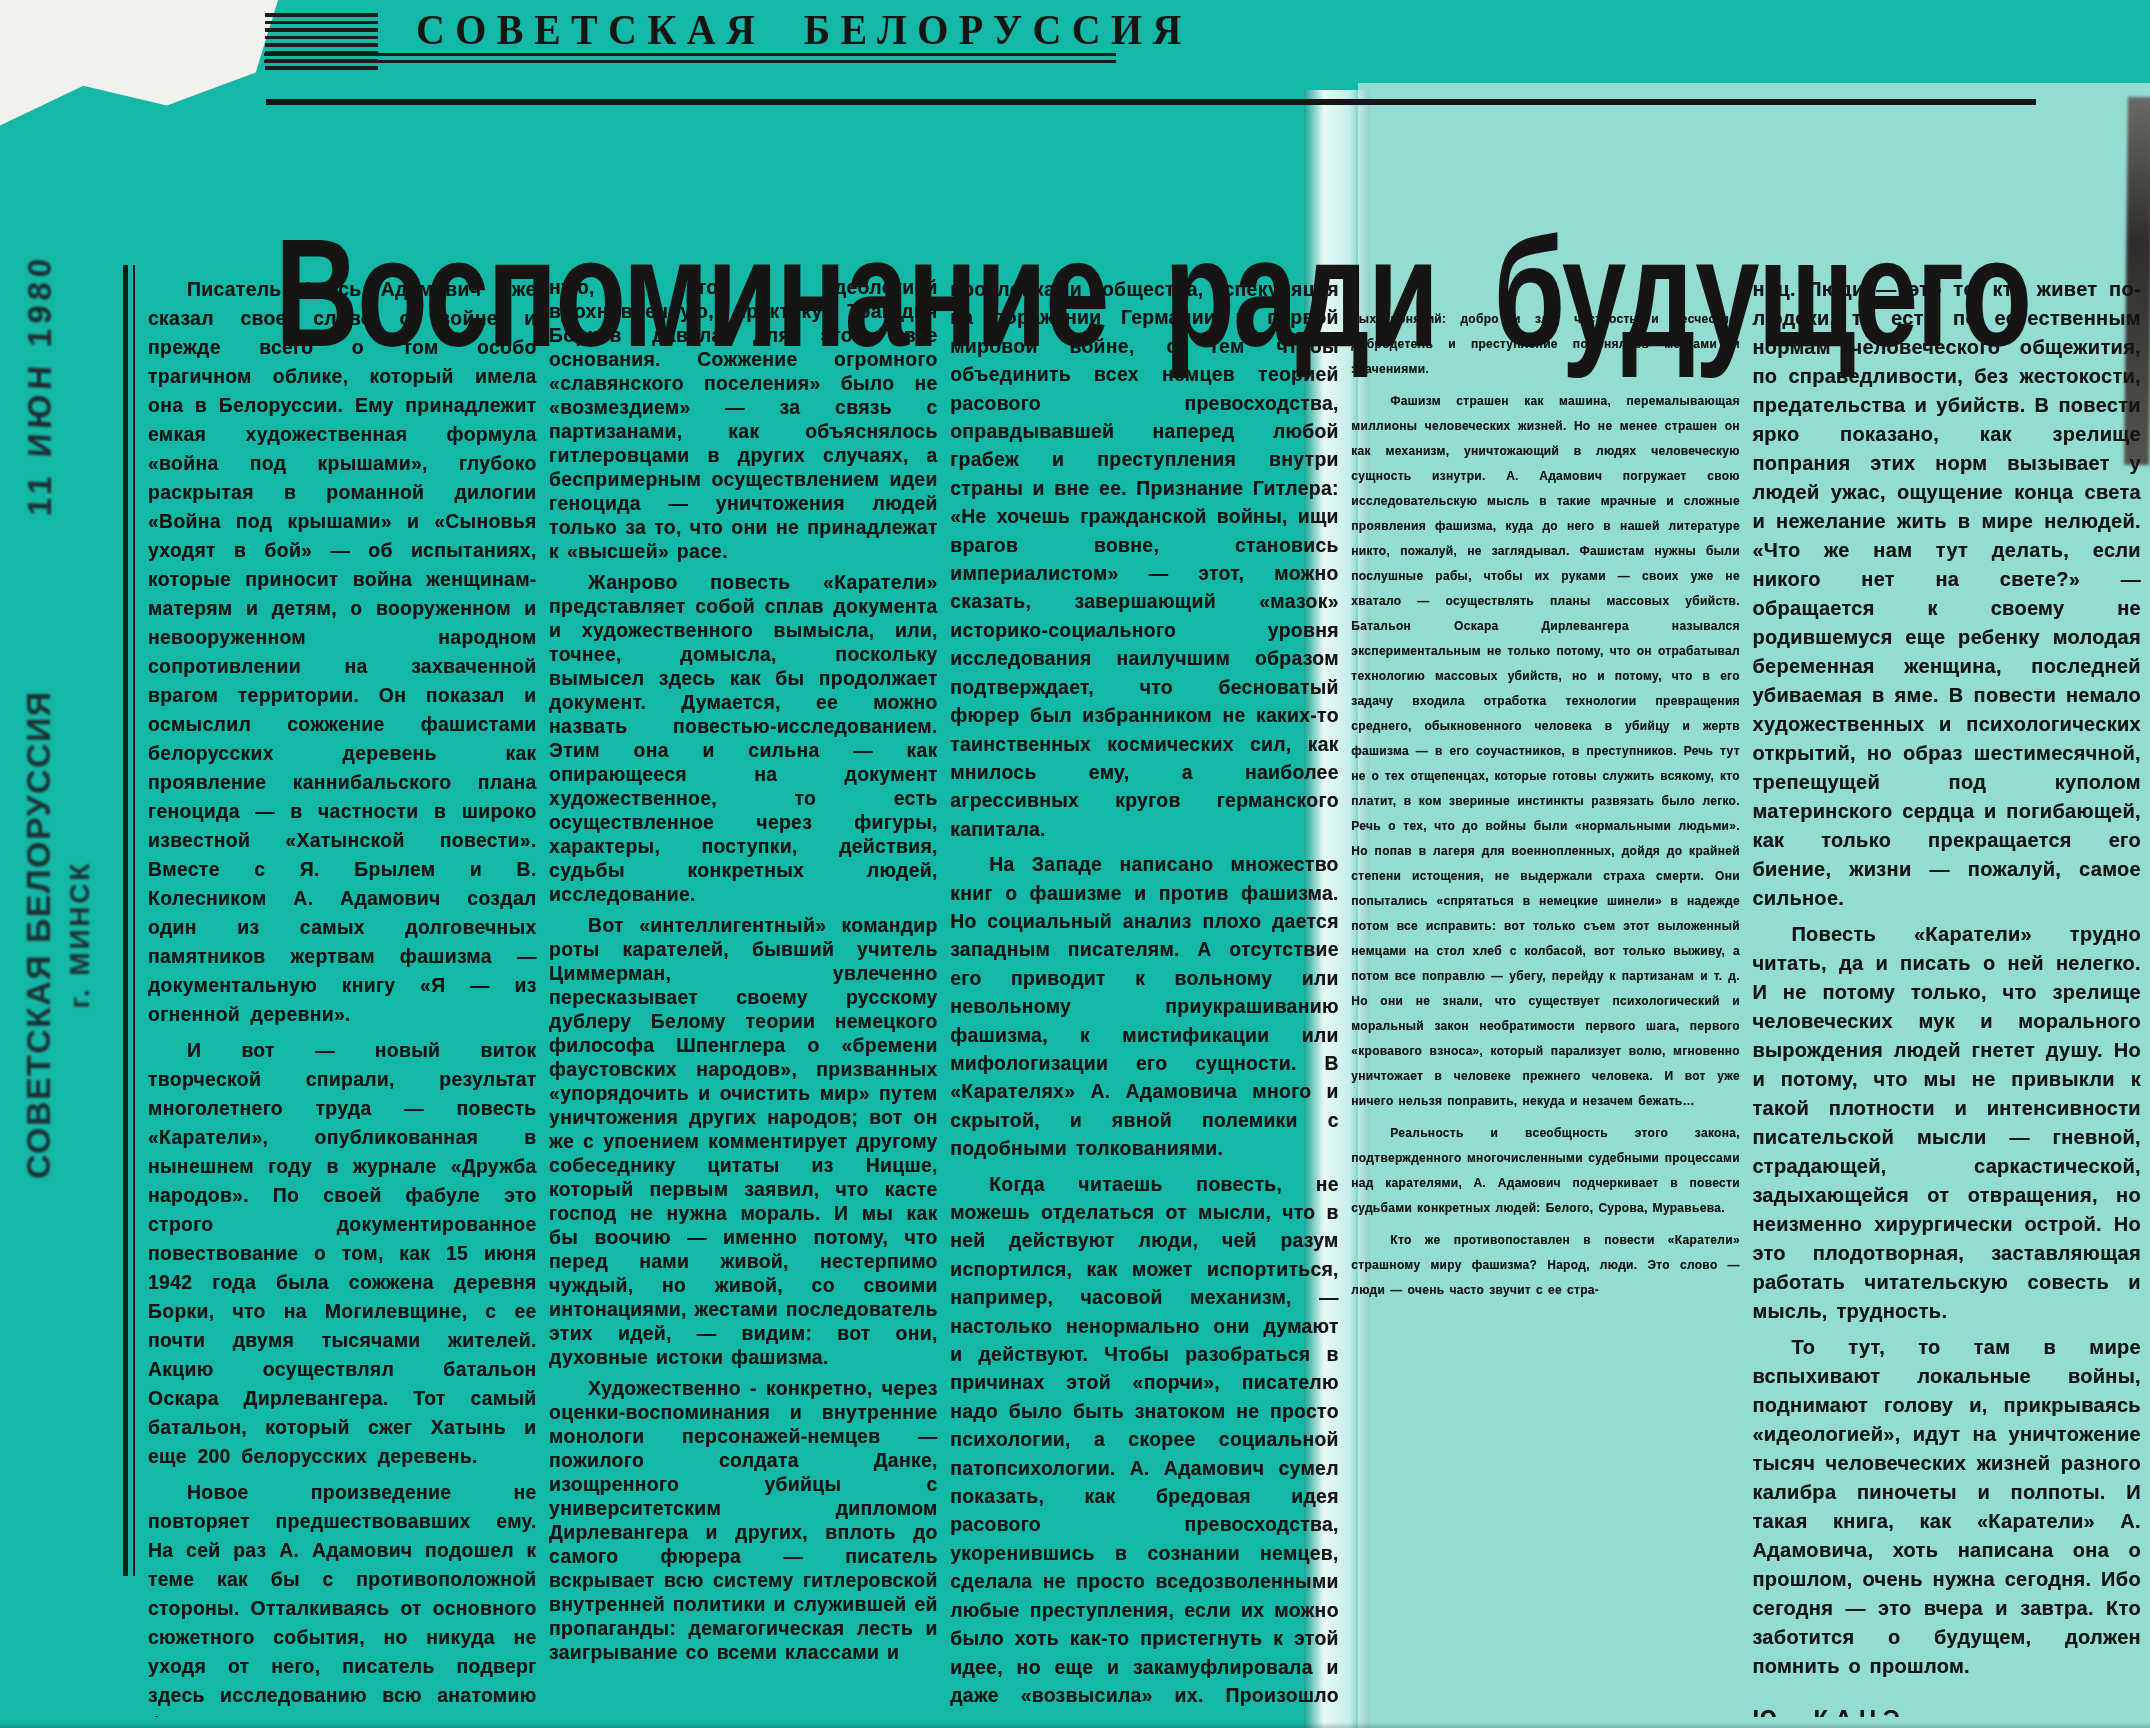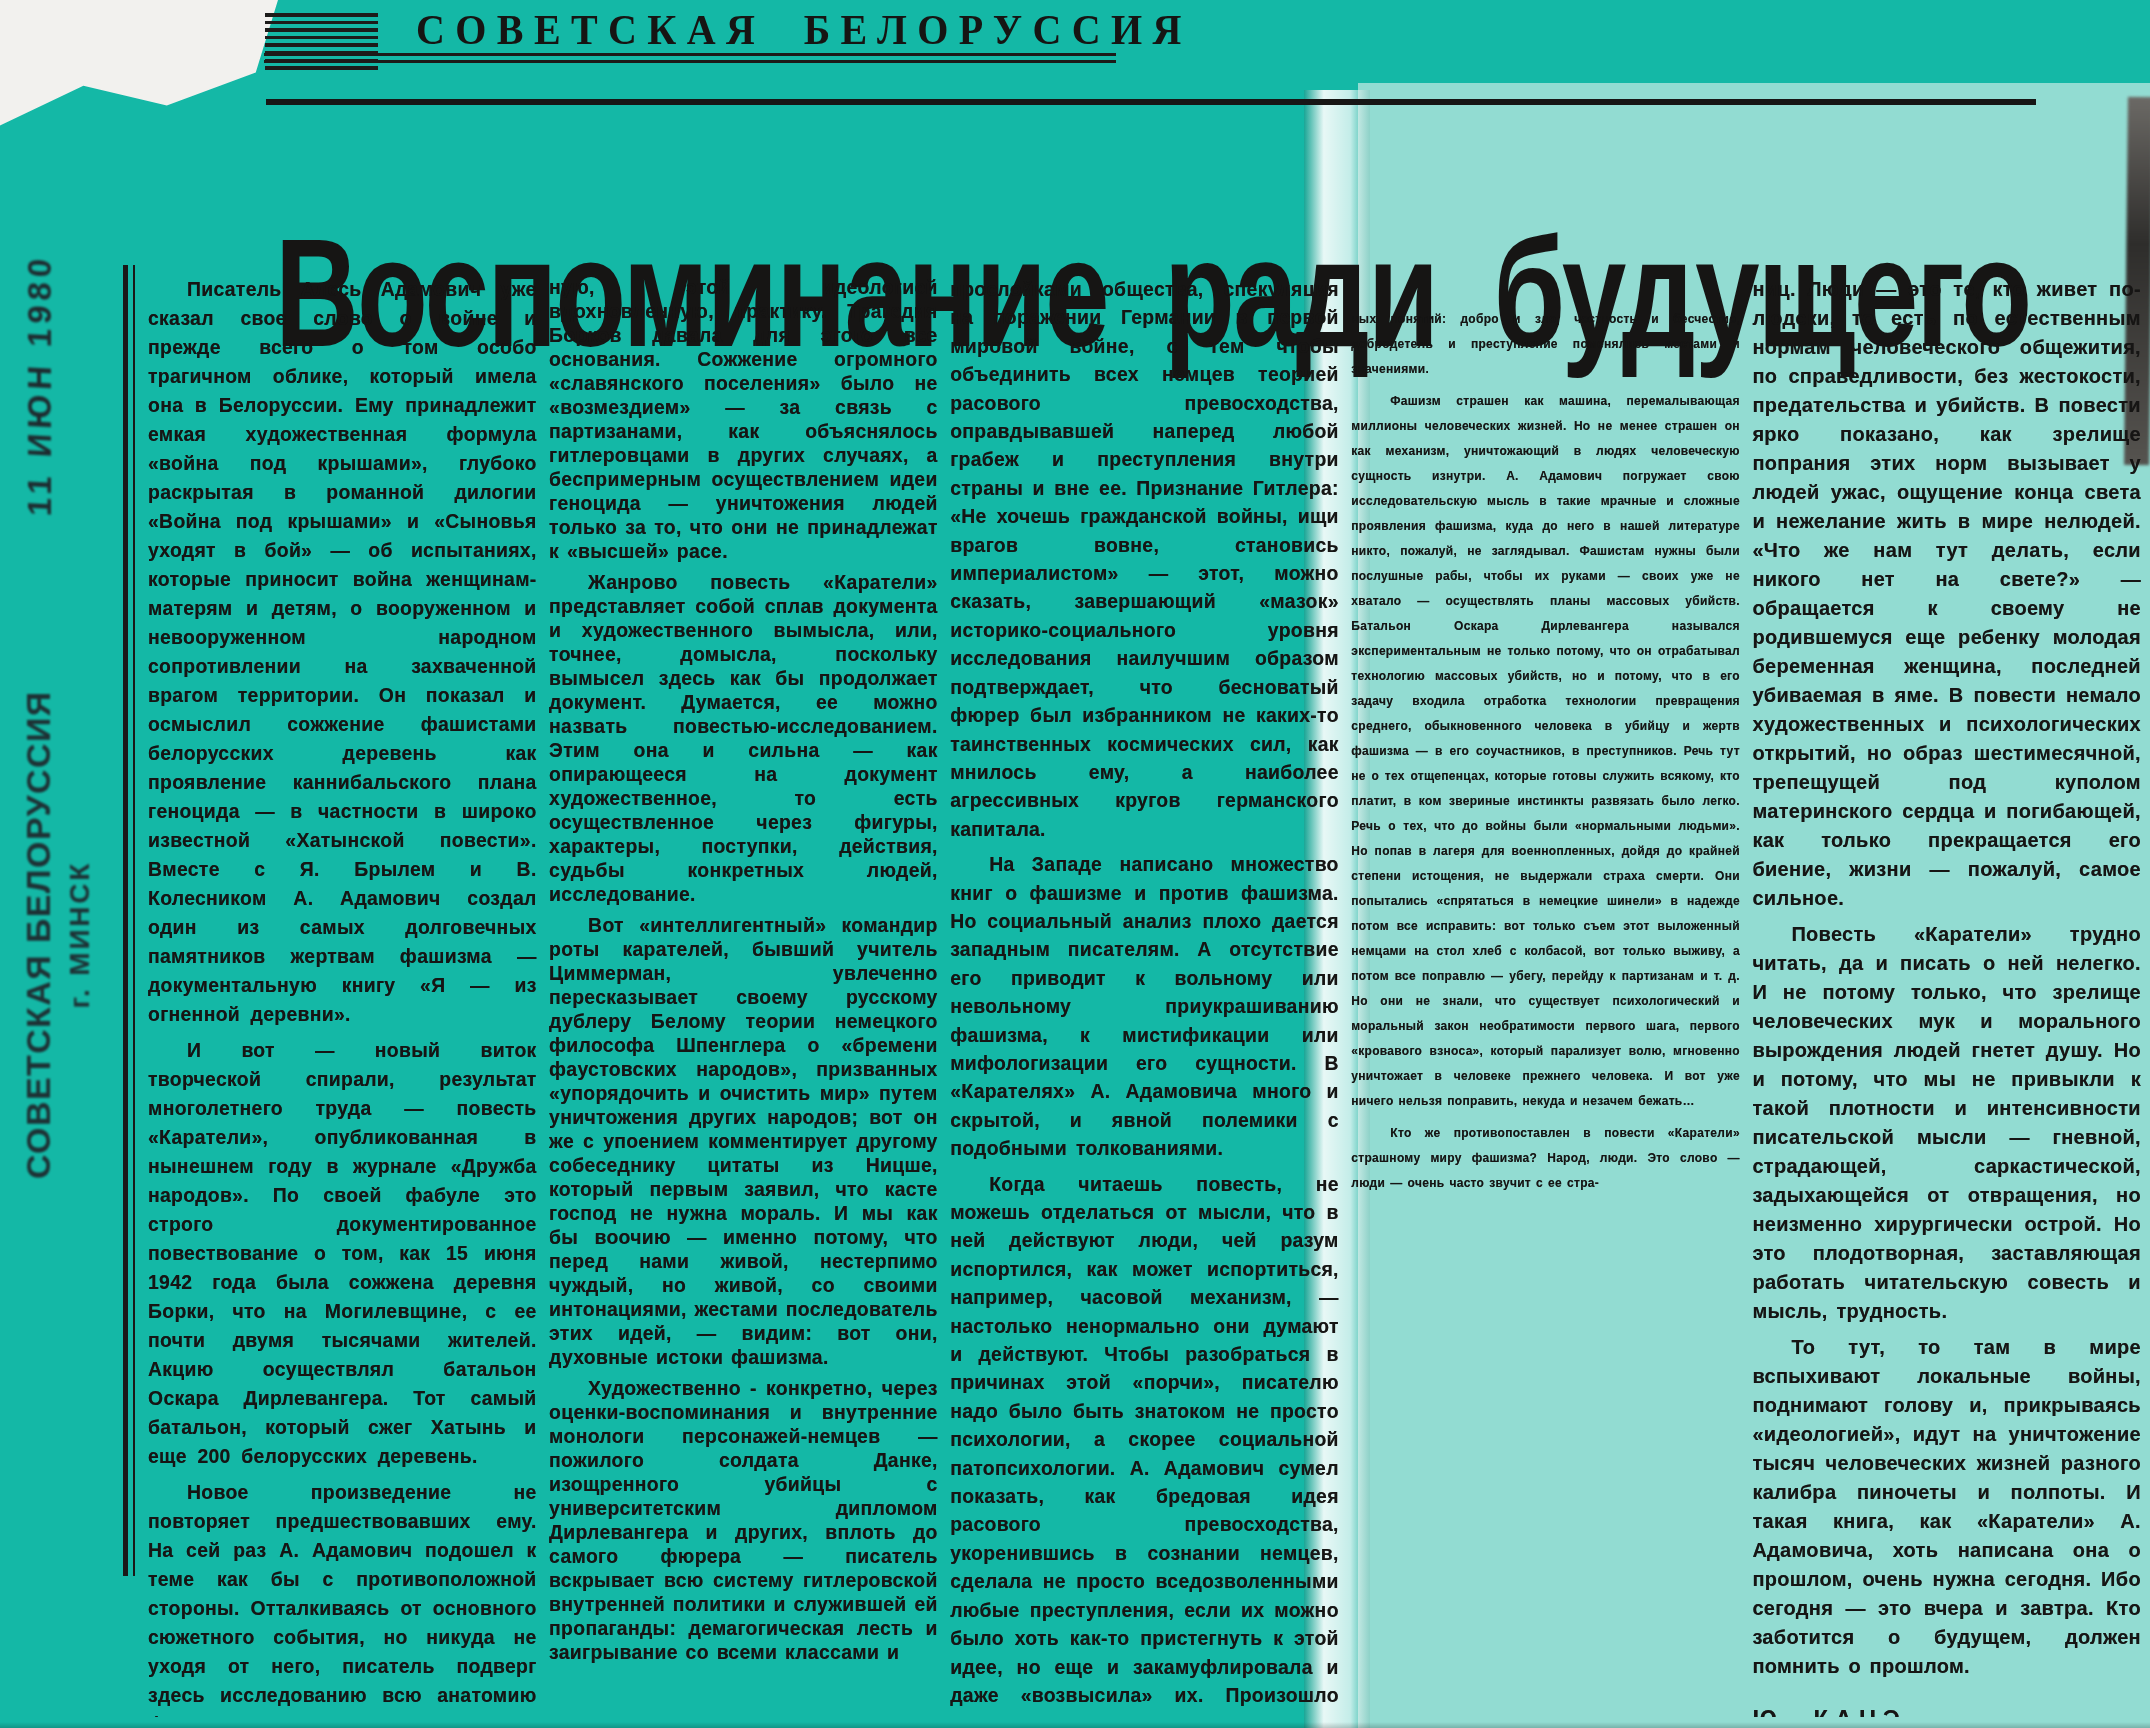--- a/index.html
+++ b/index.html
@@ -104,20 +104,21 @@
         <div class="paras">
           <p class="cont">прослойками общества, спекуляция на поражении Германии в первой мировой войне, с тем чтобы объединить всех немцев теорией расового превосходства, оправдывавшей наперед любой грабеж и преступления внутри страны и вне ее. Признание Гитлера: «Не хочешь гражданской войны, ищи врагов вовне, становись империалистом» — этот, можно сказать, завершающий «мазок» историко-социального уровня исследования наилучшим образом подтверждает, что бесноватый фюрер был избранником не каких-то таинственных космических сил, как мнилось ему, а наиболее агрессивных кругов германского капитала.</p>
           <p>На Западе написано множество книг о фашизме и против фашизма. Но социальный анализ плохо дается западным писателям. А отсутствие его приводит к вольному или невольному приукрашиванию фашизма, к мистификации или мифологизации его сущности. В «Карателях» А. Адамовича много и скрытой, и явной полемики с подобными толкованиями.</p>
           <p>Когда читаешь повесть, не можешь отделаться от мысли, что в ней действуют люди, чей разум испортился, как может испортиться, например, часовой механизм, — настолько ненормально они думают и действуют. Чтобы разобраться в причинах этой «порчи», писателю надо было быть знатоком не просто психологии, а скорее социальной патопсихологии. А. Адамович сумел показать, как бредовая идея расового превосходства, укоренившись в сознании немцев, сделала не просто вседозволенными любые преступления, если их можно было хоть как-то пристегнуть к этой идее, но еще и закамуфлировала и даже «возвысила» их. Произошло массовое переименование социальных и мораль-</p>
         </div>
       </div>
     <div class="col c4">
         <div class="paras">
           <p class="cont">ных понятий: добро и зло, честность и бесчестие, добродетель и преступление поменялись местами и значениями.</p>
           <p>Фашизм страшен как машина, перемалывающая миллионы человеческих жизней. Но не менее страшен он как механизм, уничтожающий в людях человеческую сущность изнутри. А. Адамович погружает свою исследовательскую мысль в такие мрачные и сложные проявления фашизма, куда до него в нашей литературе никто, пожалуй, не заглядывал. Фашистам нужны были послушные рабы, чтобы их руками — своих уже не хватало — осуществлять планы массовых убийств. Батальон Оскара Дирлевангера назывался экспериментальным не только потому, что он отрабатывал технологию массовых убийств, но и потому, что в его задачу входила отработка технологии превращения среднего, обыкновенного человека в убийцу и жертв фашизма — в его соучастников, в преступников. Речь тут не о тех отщепенцах, которые готовы служить всякому, кто платит, в ком звериные инстинкты развязать было легко. Речь о тех, что до войны были «нормальными людьми». Но попав в лагеря для военнопленных, дойдя до крайней степени истощения, не выдержали страха смерти. Они попытались «спрятаться в немецкие шинели» в надежде потом все исправить: вот только съем этот выложенный немцами на стол хлеб с колбасой, вот только выживу, а потом все поправлю — убегу, перейду к партизанам и т. д. Но они не знали, что существует психологический и моральный закон необратимости первого шага, первого «кровавого взноса», который парализует волю, мгновенно уничтожает в человеке прежнего человека. И вот уже ничего нельзя поправить, некуда и незачем бежать…</p>
+          <p>Реальность и всеобщность этого закона, подтвержденного многочисленными судебными процессами над карателями, А. Адамович подчеркивает в повести судьбами конкретных людей: Белого, Сурова, Муравьева.</p>
           <p>Кто же противопоставлен в повести «Каратели» страшному миру фашизма? Народ, люди. Это слово — люди — очень часто звучит с ее стра-</p>
         </div>
       </div>
     <div class="col c5">
       <div class="paras">
           <p class="cont">ниц. Люди — это те, кто живет по-людски, то есть по естественным нормам человеческого общежития, по справедливости, без жестокости, предательства и убийств. В повести ярко показано, как зрелище попрания этих норм вызывает у людей ужас, ощущение конца света и нежелание жить в мире нелюдей. «Что же нам тут делать, если никого нет на свете?» — обращается к своему не родившемуся еще ребенку молодая беременная женщина, последней убиваемая в яме. В повести немало художественных и психологических открытий, но образ шестимесячной, трепещущей под куполом материнского сердца и погибающей, как только прекращается его биение, жизни — пожалуй, самое сильное.</p>
           <p>Повесть «Каратели» трудно читать, да и писать о ней нелегко. И не потому только, что зрелище человеческих мук и морального вырождения людей гнетет душу. Но и потому, что мы не привыкли к такой плотности и интенсивности писательской мысли — гневной, страдающей, саркастической, задыхающейся от отвращения, но неизменно хирургически острой. Но это плодотворная, заставляющая работать читательскую совесть и мысль, трудность.</p>
           <p>То тут, то там в мире вспыхивают локальные войны, поднимают голову и, прикрываясь «идеологией», идут на уничтожение тысяч человеческих жизней разного калибра пиночеты и полпоты. И такая книга, как «Каратели» А. Адамовича, хоть написана она о прошлом, очень нужна сегодня. Ибо сегодня — это вчера и завтра. Кто заботится о будущем, должен помнить о прошлом.</p>
         </div>
       <div class="byline">Ю. КАНЭ.</div>

